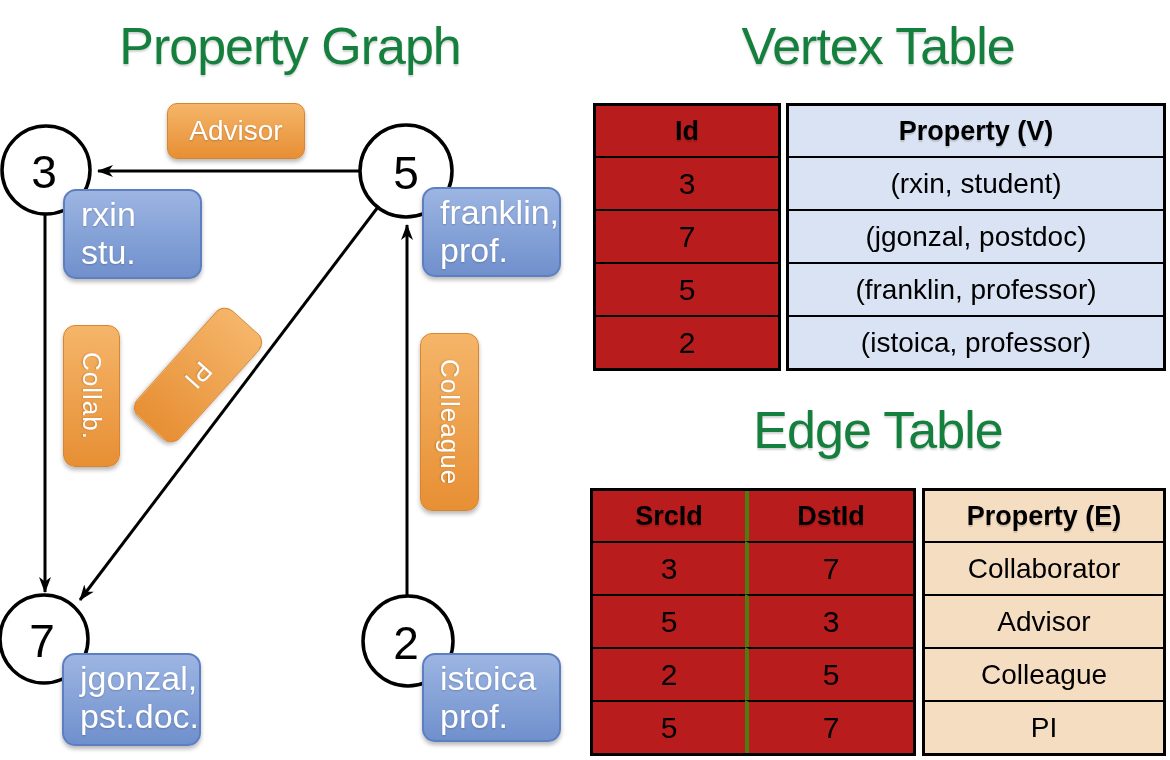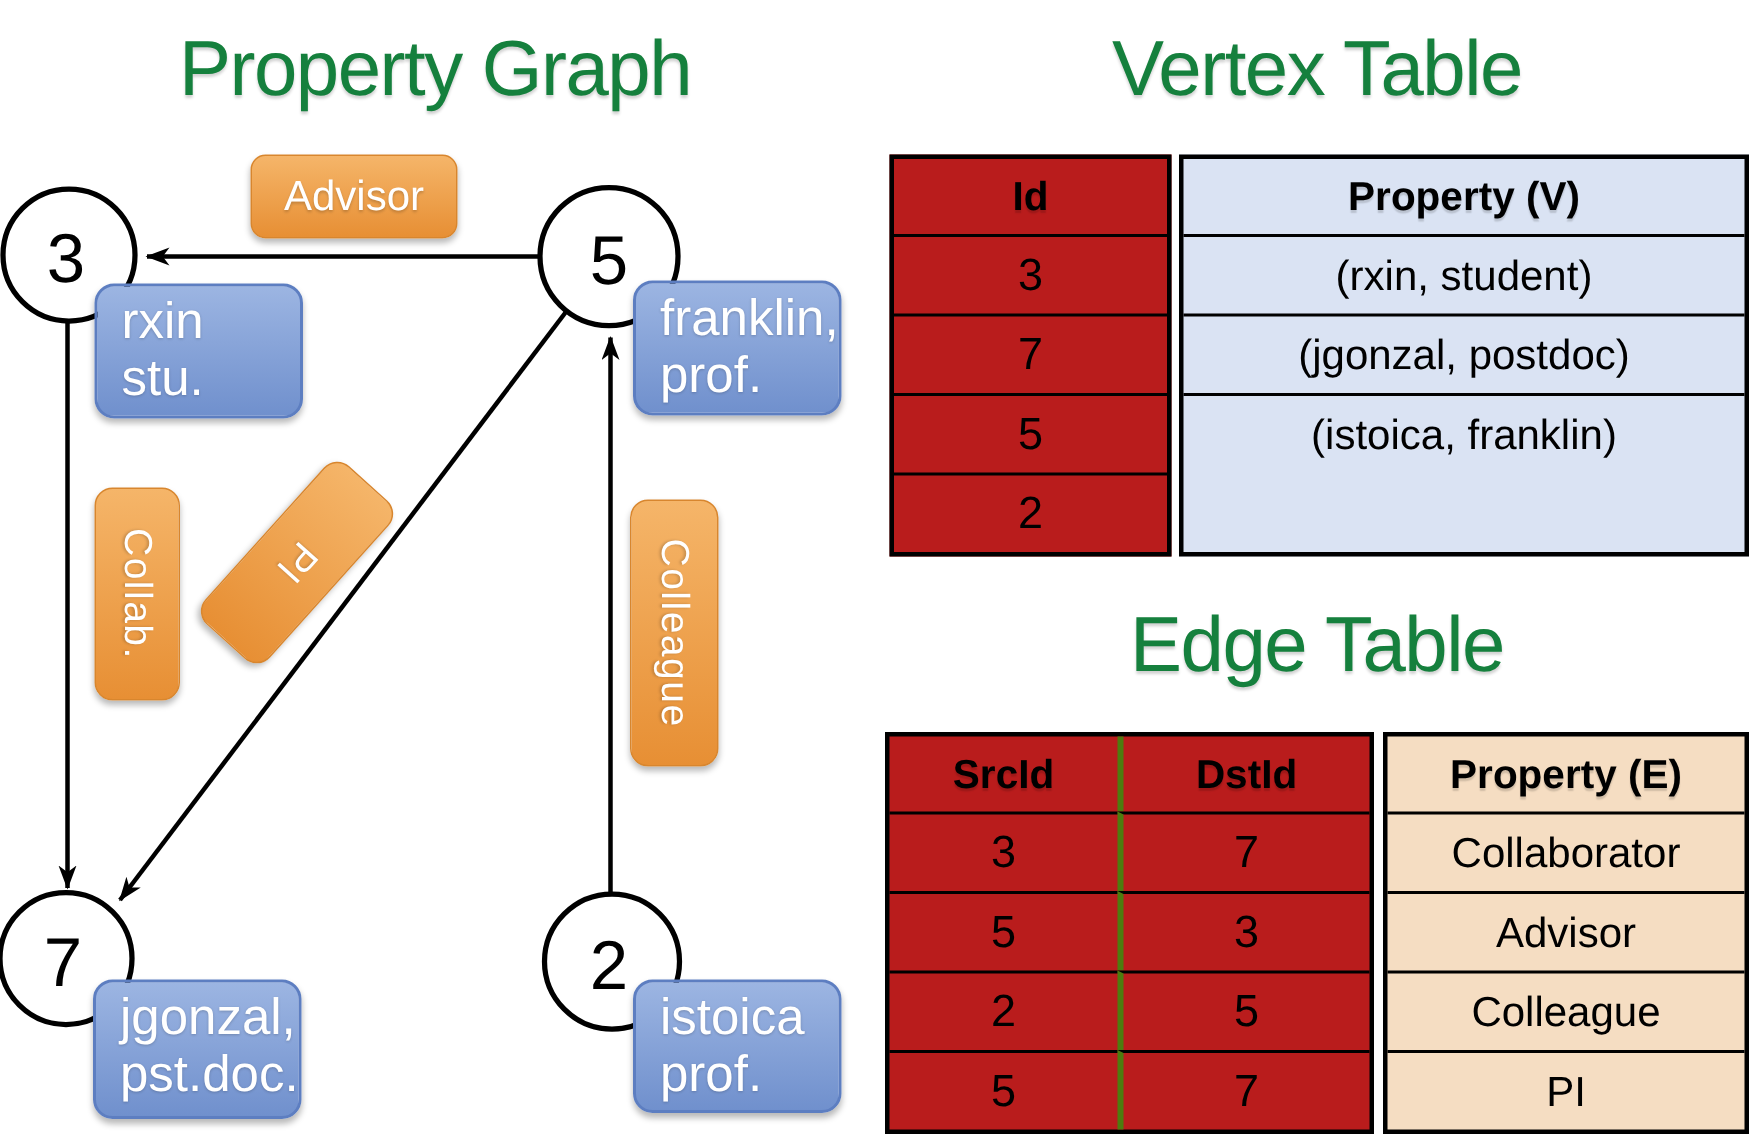--- a/index.html
+++ b/index.html
@@ -138,21 +138,22 @@
     <div class="cell">3</div>
     <div class="cell">7</div>
     <div class="cell">5</div>
     <div class="cell">2</div>
   </div>
 
   <div class="tbl" id="vt-prop">
     <div class="cell hdr first-row">Property (V)</div>
     <div class="cell prop">(rxin, student)</div>
     <div class="cell prop">(jgonzal, postdoc)</div>
-    <div class="cell prop">(istoica, franklin)</div>
+    <div class="cell prop">(franklin, professor)</div>
+    <div class="cell prop">(istoica, professor)</div>
   </div>
 
   <div class="tbl" id="et-src">
     <div class="cell hdr first-row">SrcId</div>
     <div class="cell hdr first-row colsep">DstId</div>
     <div class="cell">3</div>
     <div class="cell colsep">7</div>
     <div class="cell">5</div>
     <div class="cell colsep">3</div>
     <div class="cell">2</div>

